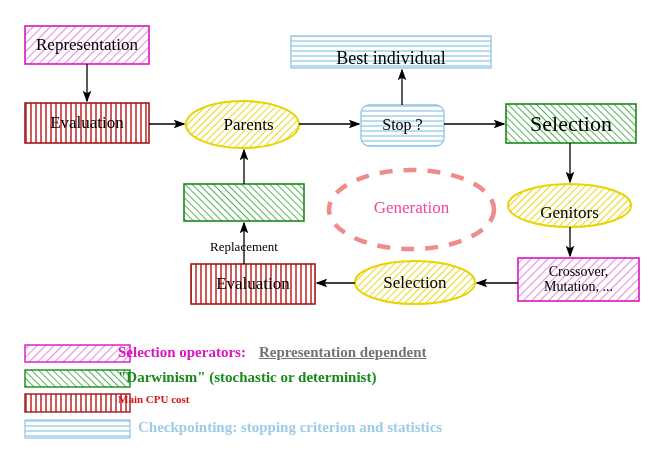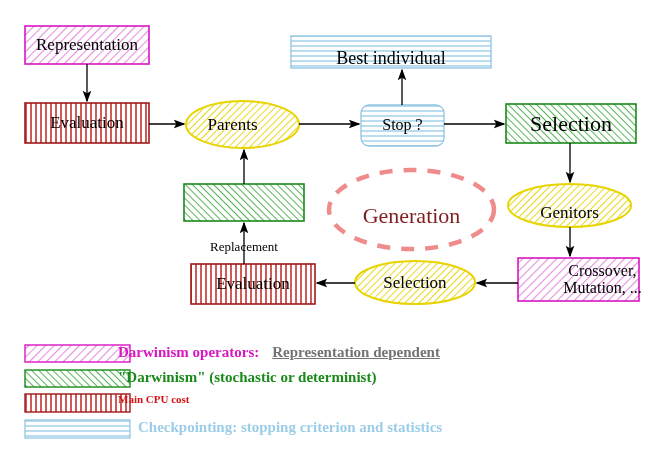--- a/index.html
+++ b/index.html
@@ -104,63 +104,63 @@
 </svg>
 
 <div class="node-label" style="left:25px;top:26px;width:124px;height:38px;font-size:17px;">
   <span>Representation</span>
 </div>
 
 <div class="node-label" style="left:25px;top:103px;width:124px;height:40px;font-size:17px;">
   <span>Evaluation</span>
 </div>
 
-<div class="node-label" style="left:176px;top:101px;width:113px;height:47px;font-size:17px;">
+<div class="node-label" style="left:192px;top:101px;width:113px;height:47px;font-size:17px;">
   <span>Parents</span>
 </div>
 
 <div class="node-label" style="left:291px;top:36px;width:200px;height:44px;font-size:18px;">
   <span>Best individual</span>
 </div>
 
 <div class="node-label" style="left:361px;top:105px;width:83px;height:41px;font-size:16px;">
   <span>Stop ?</span>
 </div>
 
 <div class="node-label" style="left:506px;top:104px;width:130px;height:39px;font-size:22px;">
   <span>Selection</span>
 </div>
 
 <div class="node-label" style="left:508px;top:197px;width:123px;height:32px;font-size:17px;">
   <span>Genitors</span>
 </div>
 
-<div class="node-label" style="left:518px;top:258px;width:121px;height:43px;font-size:16px;white-space:pre-line;padding-left:24px;">
+<div class="node-label" style="left:518px;top:258px;width:121px;height:43px;font-size:14px;white-space:pre-line;">
   <span>Crossover,
 Mutation, ...</span>
 </div>
 
 <div class="node-label" style="left:184px;top:184px;width:120px;height:37px;font-size:13px;margin-top:44px;">
   <span>Replacement</span>
 </div>
 
 <div class="node-label" style="left:355px;top:261px;width:120px;height:43px;font-size:17px;">
   <span>Selection</span>
 </div>
 
 <div class="node-label" style="left:191px;top:264px;width:124px;height:40px;font-size:17px;">
   <span>Evaluation</span>
 </div>
 
-<div class="node-label" style="left:329px;top:176px;width:165px;height:79px;font-size:22px;color:#7f1d1d;">
+<div class="node-label" style="left:329px;top:168px;width:165px;height:79px;font-size:17px;color:#ec4899;">
   <span>Generation</span>
 </div>
 
 <div class="legend-text" style="left:118px;top:344px;font-size:15px;">
-  <span style="color:#d916c0;">Darwinism operators:</span><span style="display:inline-block;width:13px;"></span><span style="color:#737373;text-decoration:underline;">Representation dependent</span>
+  <span style="color:#d916c0;">Selection operators:</span><span style="display:inline-block;width:13px;"></span><span style="color:#737373;text-decoration:underline;">Representation dependent</span>
 </div>
 
 <div class="legend-text" style="left:118px;top:369px;font-size:15px;">
   <span style="color:#1a8a1a;">"Darwinism" (stochastic or determinist)</span>
 </div>
 
 <div class="legend-text" style="left:118px;top:393px;font-size:11px;">
   <span style="color:#d41414;">Main CPU cost</span>
 </div>
 

